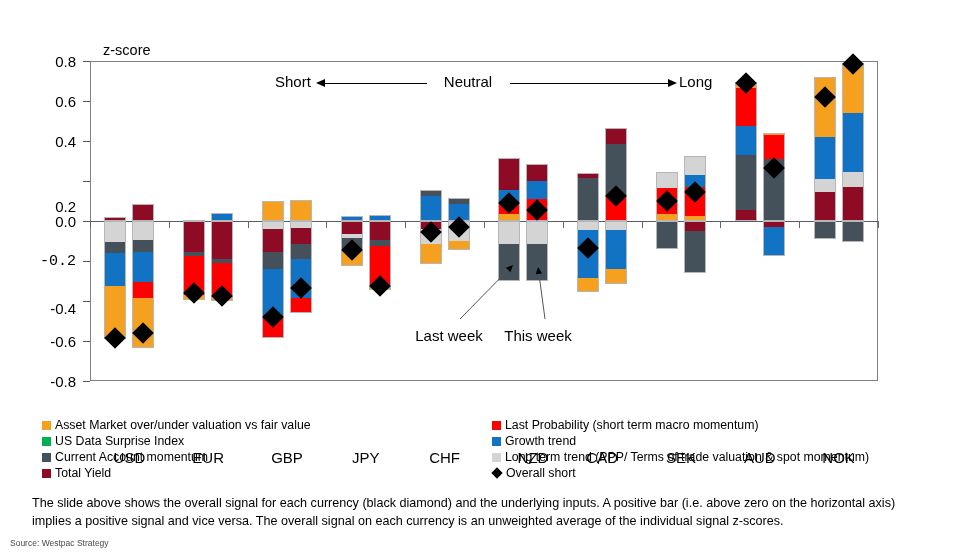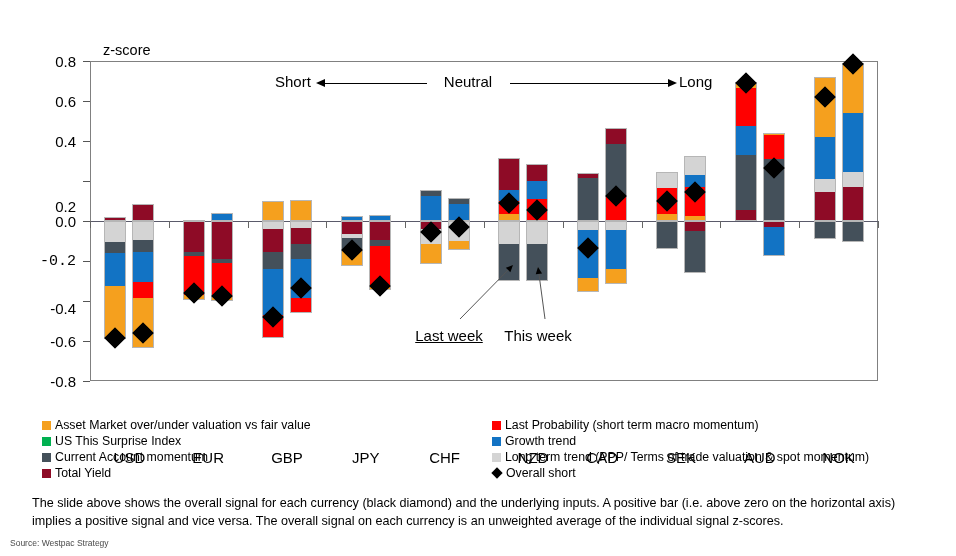--- a/index.html
+++ b/index.html
@@ -372,42 +372,42 @@
         <div class="ann" style="left: 378px; top: 12px; transform: translateX(-50%);">Neutral</div>
         <div class="ann" style="left: 589px; top: 12px;">Long</div>
         <div class="annline" style="left: 228px; top: 22px; width: 109px;"></div>
         <div class="annline" style="left: 420px; top: 22px; width: 163px;"></div>
         <svg width="10" height="10" style="position: absolute; left: 226px; top: 17px;">
           <polygon points="0,5 9,1 9,9" fill="#000"></polygon>
         </svg>
         <svg width="10" height="10" style="position: absolute; left: 577px; top: 17px;">
           <polygon points="10,5 1,1 1,9" fill="#000"></polygon>
         </svg>
-        <div class="ann" style="left: 359px; top: 266px; transform: translateX(-50%); text-decoration: underline;">Last week</div>
+        <div class="ann" style="left: 359px; top: 266px; transform: translateX(-50%);">Last week</div>
         <div class="ann" style="left: 448px; top: 266px; transform: translateX(-50%);">This week</div>
         <svg width="788" height="320" style="position: absolute; left: 0px; top: 0px; pointer-events: none; overflow: visible;">
           <line x1="370" y1="258" x2="423" y2="204" stroke="#555" stroke-width="1"></line>
           <polygon points="423,204 415.8129369014504,206.75429192669682 420.380515067796,211.23728531218413" fill="#000"></polygon>
         </svg>
         <svg width="788" height="320" style="position: absolute; left: 0px; top: 0px; pointer-events: none; overflow: visible;">
           <line x1="455" y1="258" x2="448" y2="206" stroke="#555" stroke-width="1"></line>
           <polygon points="448,206 445.7624899677976,213.36434307021298 452.10527820218397,212.5105061925071" fill="#000"></polygon>
         </svg>
       </div>
   </div>
 
   <div class="legend">
     <div id="legend-left">
         <div class="legitem" style="left: 42px; top: 0px;">
           <div class="swatch" style="background: rgb(245, 160, 30);"></div>
           <span class="legtext">Asset Market over/under valuation vs fair value</span>
         </div>
         <div class="legitem" style="left: 42px; top: 16px;">
           <div class="swatch" style="background: rgb(0, 176, 80);"></div>
-          <span class="legtext">US This Surprise Index</span>
+          <span class="legtext">US Data Surprise Index</span>
         </div>
         <div class="legitem" style="left: 42px; top: 32px; justify-content: space-between;">
           <div class="swatch" style="background: rgb(68, 80, 90);"></div>
           <span class="legtext">Current Account momentum</span>
         </div>
         <div class="legitem" style="left: 42px; top: 48px;">
           <div class="swatch" style="background: rgb(142, 11, 38);"></div>
           <span class="legtext">Total Yield</span>
         </div>
       </div>

